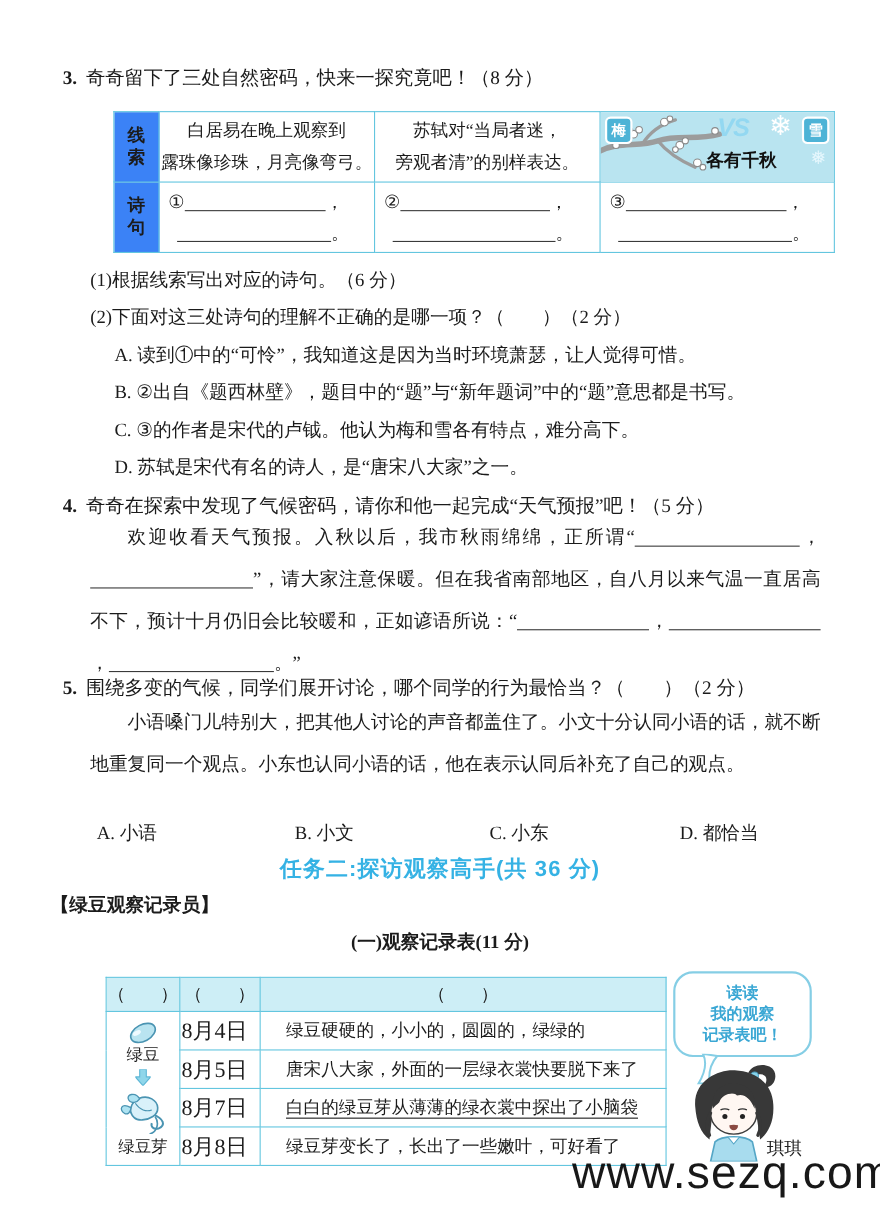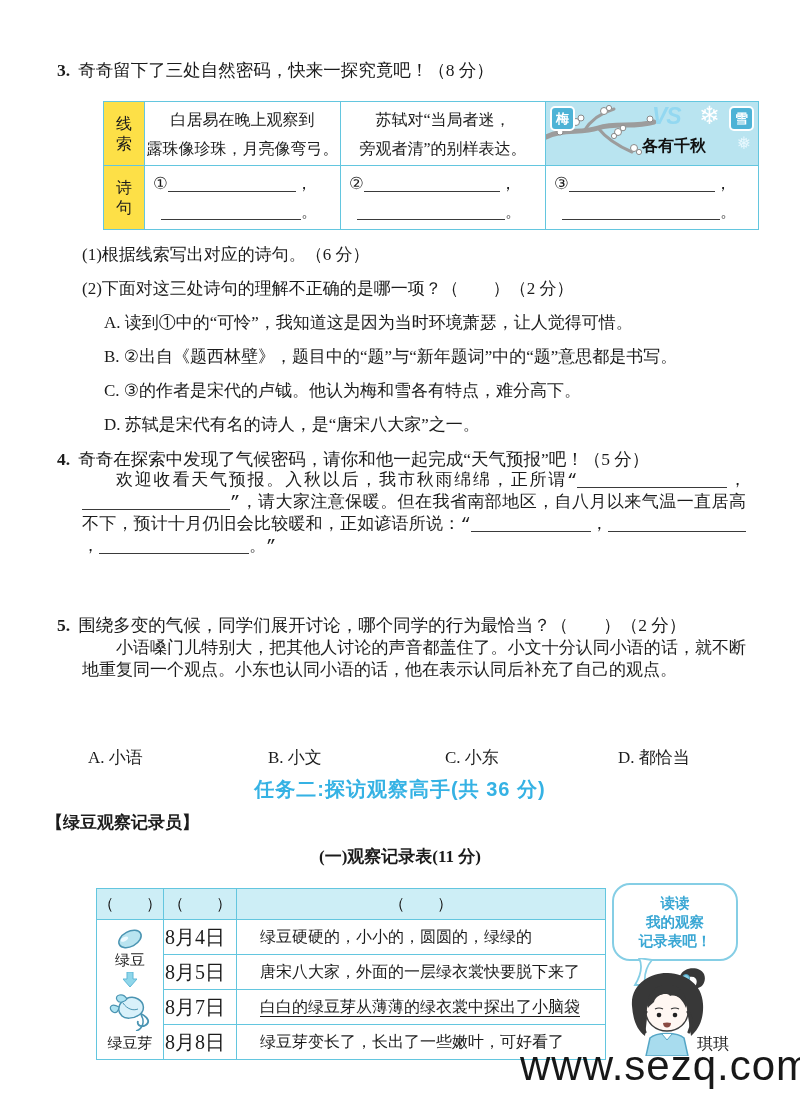--- a/index.html
+++ b/index.html
@@ -7,28 +7,28 @@
         font-family:"Liberation Serif","DejaVu Serif",serif;color:#1b1b1b;}
   .abs{position:absolute;}
 
   
   .qhead{font-size:17.5px;white-space:nowrap;}
   .qnum{font-weight:bold;margin-right:8px;}
   .subline{font-size:17px;white-space:nowrap;}
   .optline{font-size:17px;white-space:nowrap;}
 
   
-  .para{font-size:17px;line-height:22px;text-align:justify;text-indent:2em;font-family:Liberation Mono, monospace;}
+  .para{font-size:17px;line-height:38px;text-align:justify;text-indent:2em;}
   .bl{display:inline-block;border-bottom:1.3px solid #3a3a3a;height:16px;vertical-align:-3px;}
 
   
   table.t1{border-collapse:collapse;table-layout:fixed;}
   table.t1 td{border:1.6px solid #63c6df;}
-  .t1 .hd{background:#fde047;width:30px;font-family:"Liberation Sans","DejaVu Sans",sans-serif;
-          font-weight:normal;font-size:16px;line-height:20px;text-align:center;word-break:break-all;padding:0 5px;}
+  .t1 .hd{background:#3b82f6;width:30px;font-family:"Liberation Sans","DejaVu Sans",sans-serif;
+          font-weight:bold;font-size:16px;line-height:20px;text-align:center;word-break:break-all;padding:0 5px;}
   .t1 .clue{font-size:16px;line-height:29px;text-align:center;white-space:pre-line;vertical-align:middle;}
   .t1 .verse{vertical-align:top;padding:7px 4px 0 8px;font-size:16.5px;}
   .t1 .vline{height:28px;}
   .vscell{padding:0;position:relative;background:#b9e4f0;overflow:hidden;}
   .badge{position:absolute;width:21px;height:21px;background:#4db3d6;border:2px solid #ffffff;
          border-radius:5px;color:#fff;font:bold 13px/21px "Liberation Sans",sans-serif;text-align:center;}
   .vstxt{position:absolute;left:106px;top:1px;font:italic bold 23px "Liberation Sans",sans-serif;
          color:#93d8f1;letter-spacing:-1px;}
   .vscap{position:absolute;left:58px;top:34px;width:140px;text-align:center;
          font:bold 16px "Liberation Sans",sans-serif;color:#111;}

